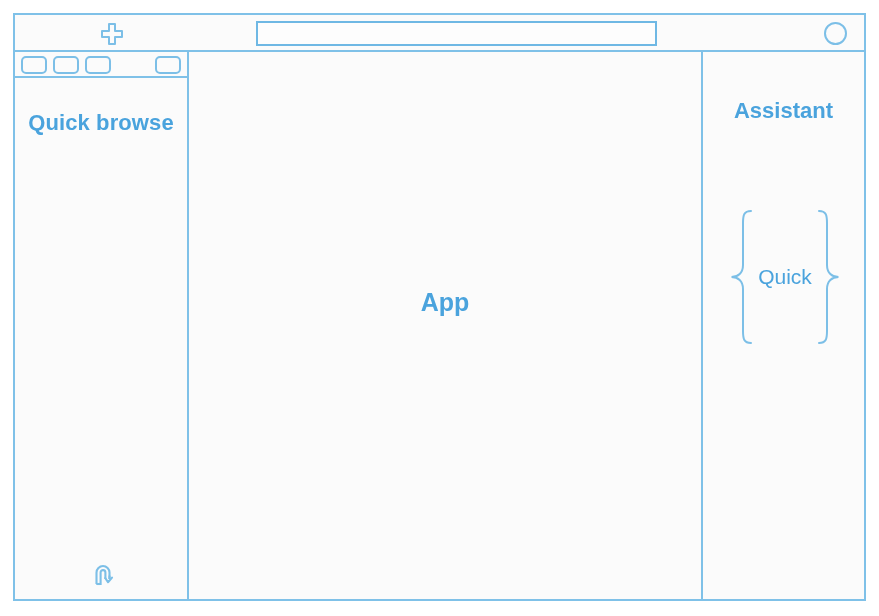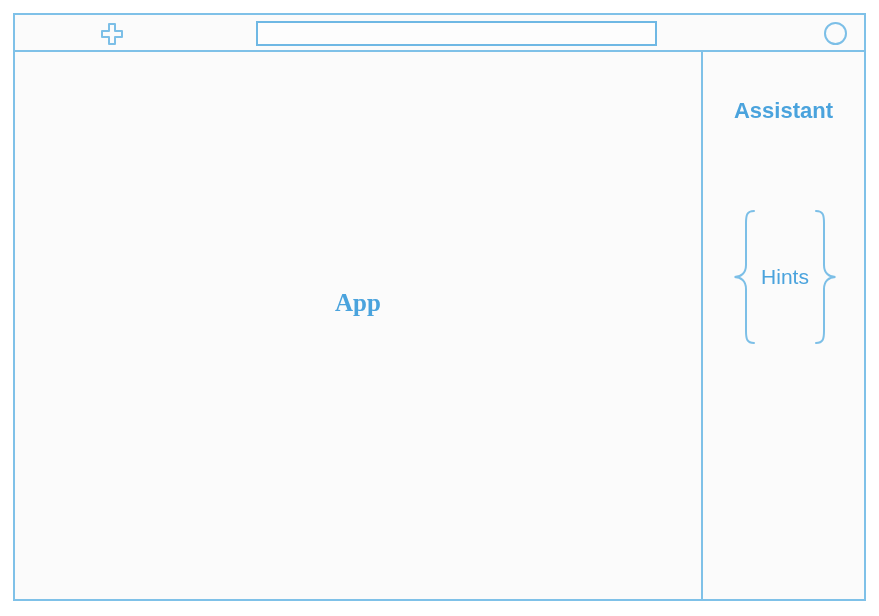--- a/index.html
+++ b/index.html
@@ -158,21 +158,20 @@
     align-items: center;
     justify-content: center;
     min-width: 0;
   }
 
   #main-canvas-label {
     font-size: 25px;
     font-weight: bold;
     color: #4aa3dd;
     margin-top: -46px;
-    font-family: Liberation Serif, serif;
   }
 
   
   #assistant-panel {
     flex: 0 0 161px;
     width: 161px;
     position: relative;
     box-sizing: border-box;
     padding-left: 44px;
   }
@@ -225,35 +224,58 @@
       </svg>
     </div>
 
     <input id="global-search-field" type="text" value="" placeholder="" style="">
 
     <div id="account-avatar"></div>
   </div>
 
   <div id="window-body">
 
+    <div id="sidebar">
+
+      <div id="sidebar-toolbar">
+        <button class="toolbar-button tb-0"></button>
+        <button class="toolbar-button tb-1"></button>
+        <button class="toolbar-button tb-2"></button>
+        <button class="toolbar-button tb-3"></button>
+      </div>
+
+      <div id="sidebar-content">
+        <div id="sidebar-title">Quick browse</div>
+
+        <div id="sidebar-back-button">
+          <svg width="30" height="30" viewBox="0 0 30 30">
+            <path d="M8.5 25 V13.5 a6.5 6.5 0 0 1 13 0 V20" fill="none" stroke="#7cbfe7" stroke-width="2.1" stroke-linecap="butt"></path>
+            <path d="M8.5 25 H12.6 V13.5 a2.4 2.4 0 0 1 4.8 0 V20" fill="none" stroke="#7cbfe7" stroke-width="2.1" stroke-linecap="butt"></path>
+            <path d="M8.5 25 H12.6" fill="none" stroke="#7cbfe7" stroke-width="2.1"></path>
+            <path d="M17.2 19 L20 23.2 L24 18.6" fill="none" stroke="#7cbfe7" stroke-width="2.1" stroke-linejoin="round" stroke-linecap="round"></path>
+            <path d="M21.5 20 L21.5 16.6" fill="none" stroke="#7cbfe7" stroke-width="2.1"></path>
+          </svg>
+        </div>
+      </div>
+    </div>
 
     <div id="main-canvas">
       <div id="main-canvas-label">App</div>
     </div>
 
     <div id="assistant-panel">
       <div id="assistant-title">Assistant</div>
 
       <div id="hints-block">
         <span class="hints-brace">
           <svg width="26" height="140" viewBox="0 0 26 140" aria-hidden="true">
             <path d="M23 4 C16 4 15 8 15 16 L15 58 C15 66 10 70 3.5 70 C10 70 15 74 15 82 L15 124 C15 132 16 136 23 136" fill="none" stroke="#7cbfe7" stroke-width="2" stroke-linecap="round"></path>
           </svg>
         </span>
-        <span id="hints-label">Hints</span>
+        <span id="hints-label">Quick</span>
         <span class="hints-brace">
           <svg width="26" height="140" viewBox="0 0 26 140" aria-hidden="true">
             <path d="M3 4 C10 4 11 8 11 16 L11 58 C11 66 16 70 22.5 70 C16 70 11 74 11 82 L11 124 C11 132 10 136 3 136" fill="none" stroke="#7cbfe7" stroke-width="2" stroke-linecap="round"></path>
           </svg>
         </span>
       </div>
     </div>
 
   </div>
 </div>

